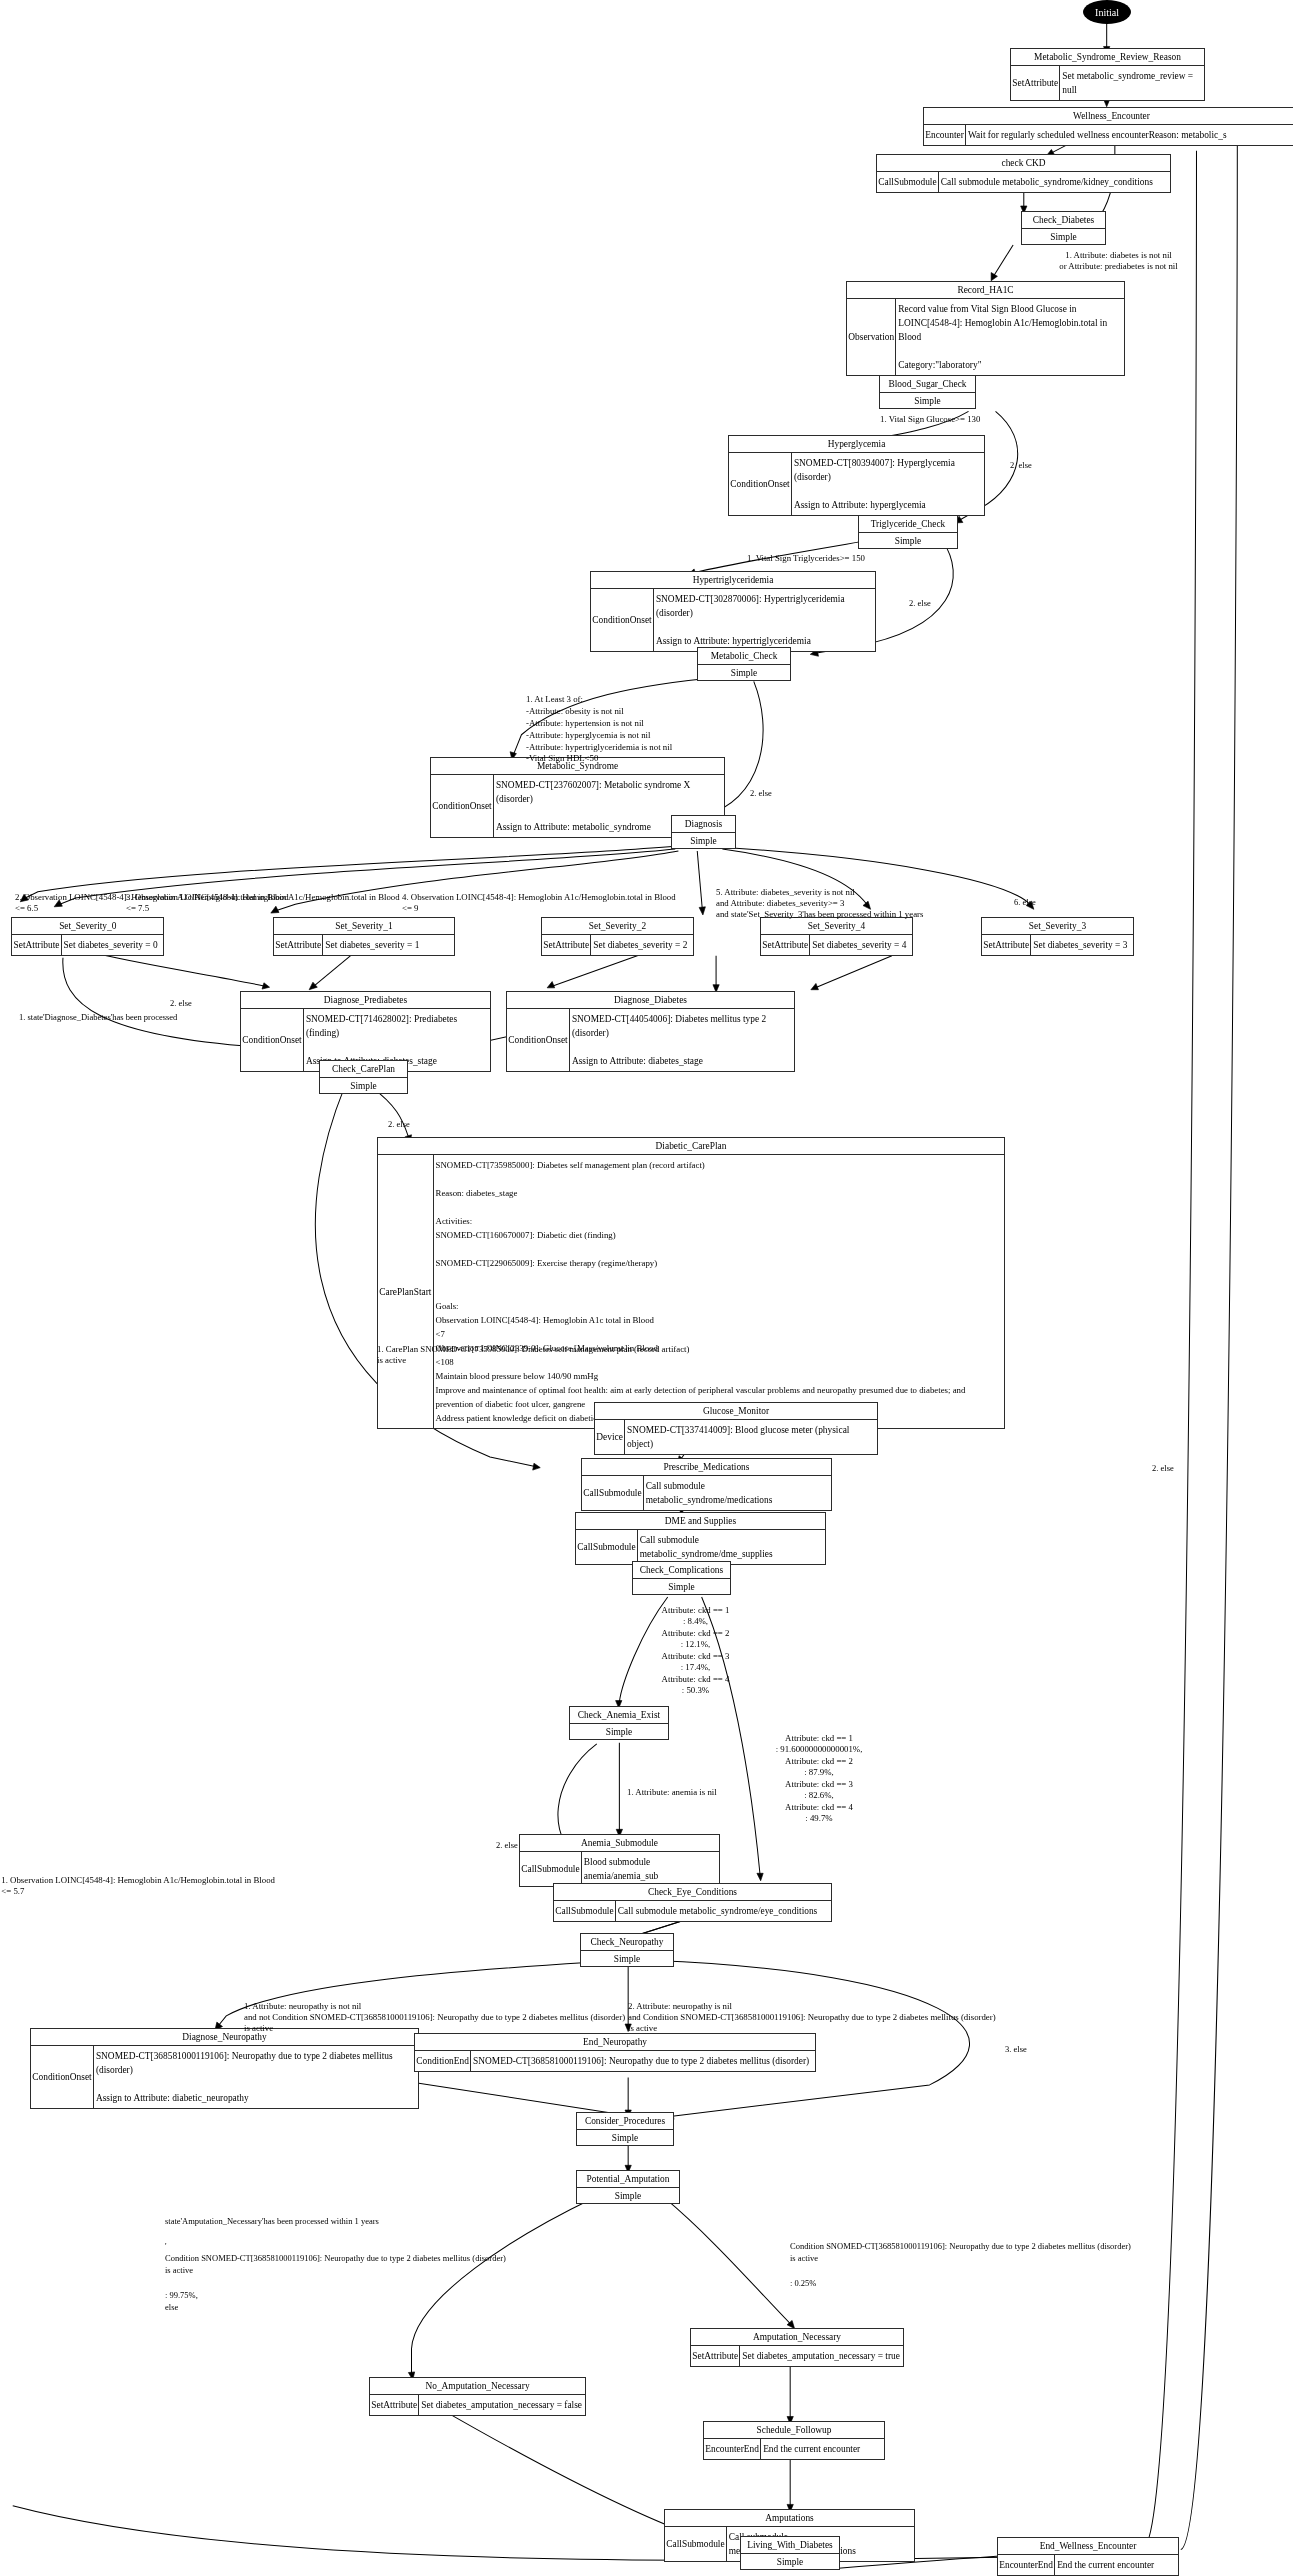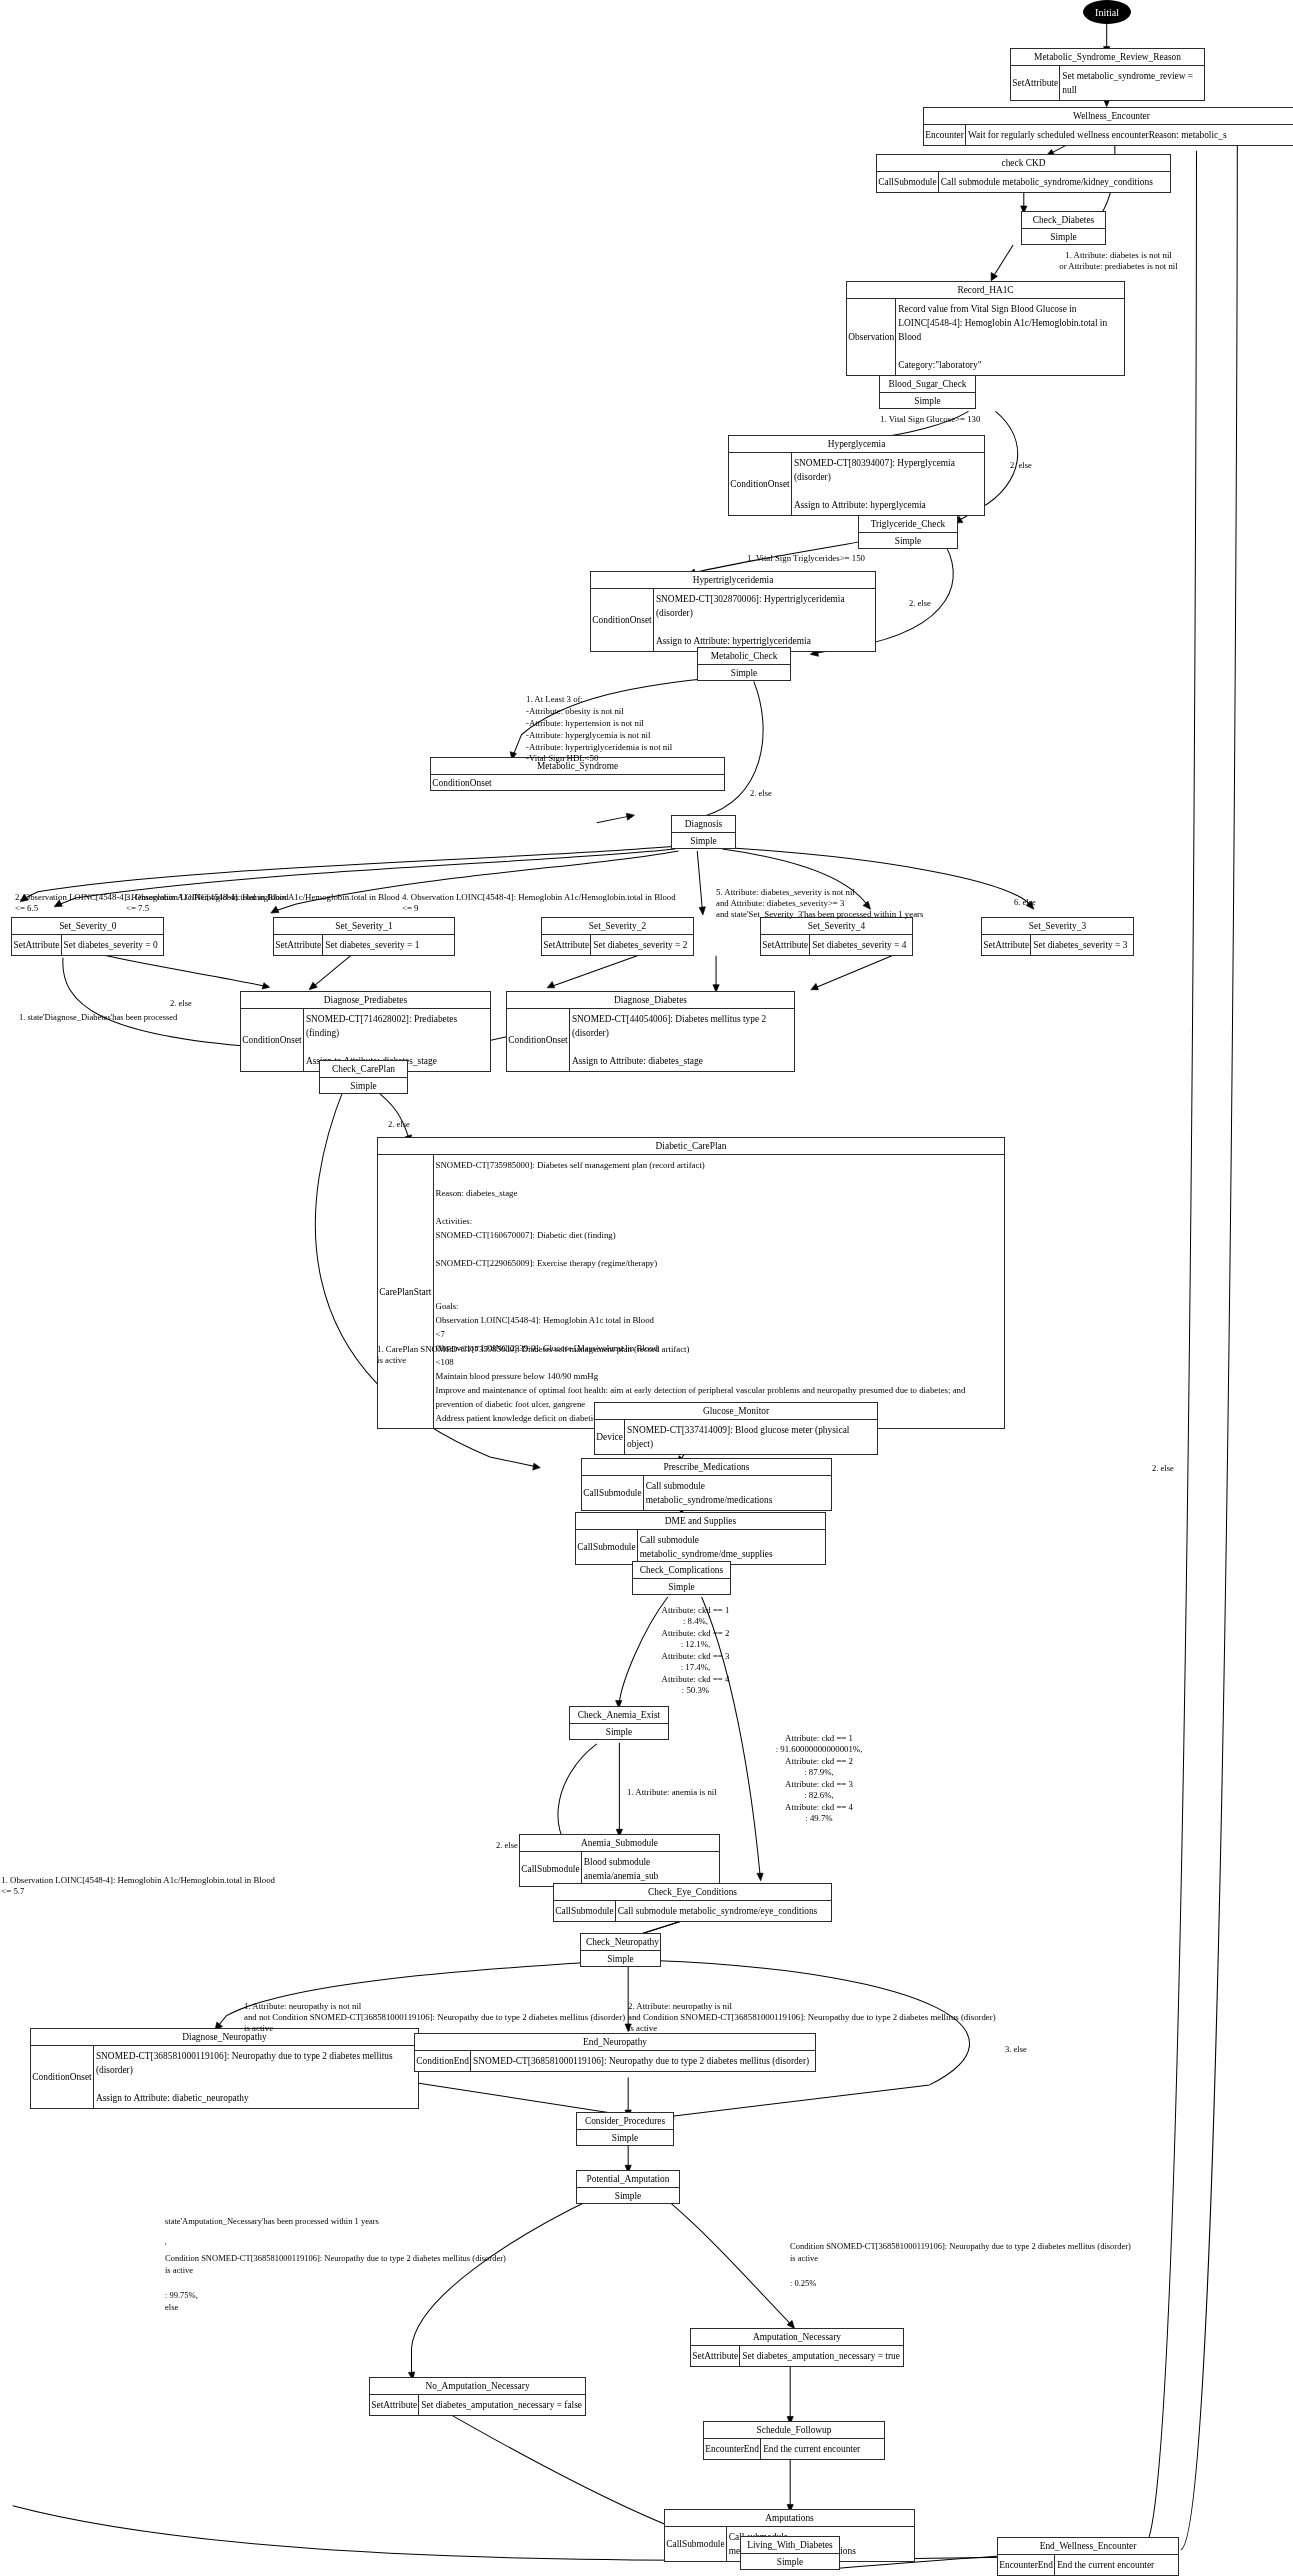--- a/index.html
+++ b/index.html
@@ -304,20 +304,23 @@
       <div class="ntitle">Metabolic_Check</div>
       <div class="nsep nbody">Simple</div>
     </div>
   </div>
 
   <div class="node" style="left:430px;top:757px;width:295px;">
     <div class="nbox">
       <div class="ntitle">Metabolic_Syndrome</div>
       <div class="nsep nrow">
         <div class="ncell-type">ConditionOnset</div>
+        <div class="ncell-div ncell-body">SNOMED-CT[237602007]: Metabolic syndrome X (disorder)
+
+Assign to Attribute: metabolic_syndrome</div>
       </div>
     </div>
   </div>
 
   <div class="node simple" style="left:671px;top:815px;width:65px;">
     <div class="nbox">
       <div class="ntitle">Diagnosis</div>
       <div class="nsep nbody">Simple</div>
     </div>
   </div>
@@ -487,21 +490,21 @@
   <div class="node" style="left:553px;top:1883px;width:279px;">
     <div class="nbox">
       <div class="ntitle">Check_Eye_Conditions</div>
       <div class="nsep nrow">
         <div class="ncell-type">CallSubmodule</div>
         <div class="ncell-div ncell-body">Call submodule metabolic_syndrome/eye_conditions</div>
       </div>
     </div>
   </div>
 
-  <div class="node simple" style="left:580px;top:1933px;width:81px;">
+  <div class="node simple" style="left:580px;top:1933px;width:94px;">
     <div class="nbox">
       <div class="ntitle">Check_Neuropathy</div>
       <div class="nsep nbody">Simple</div>
     </div>
   </div>
 
   <div class="node" style="left:30px;top:2028px;width:389px;">
     <div class="nbox">
       <div class="ntitle">Diagnose_Neuropathy</div>
       <div class="nsep nrow">

